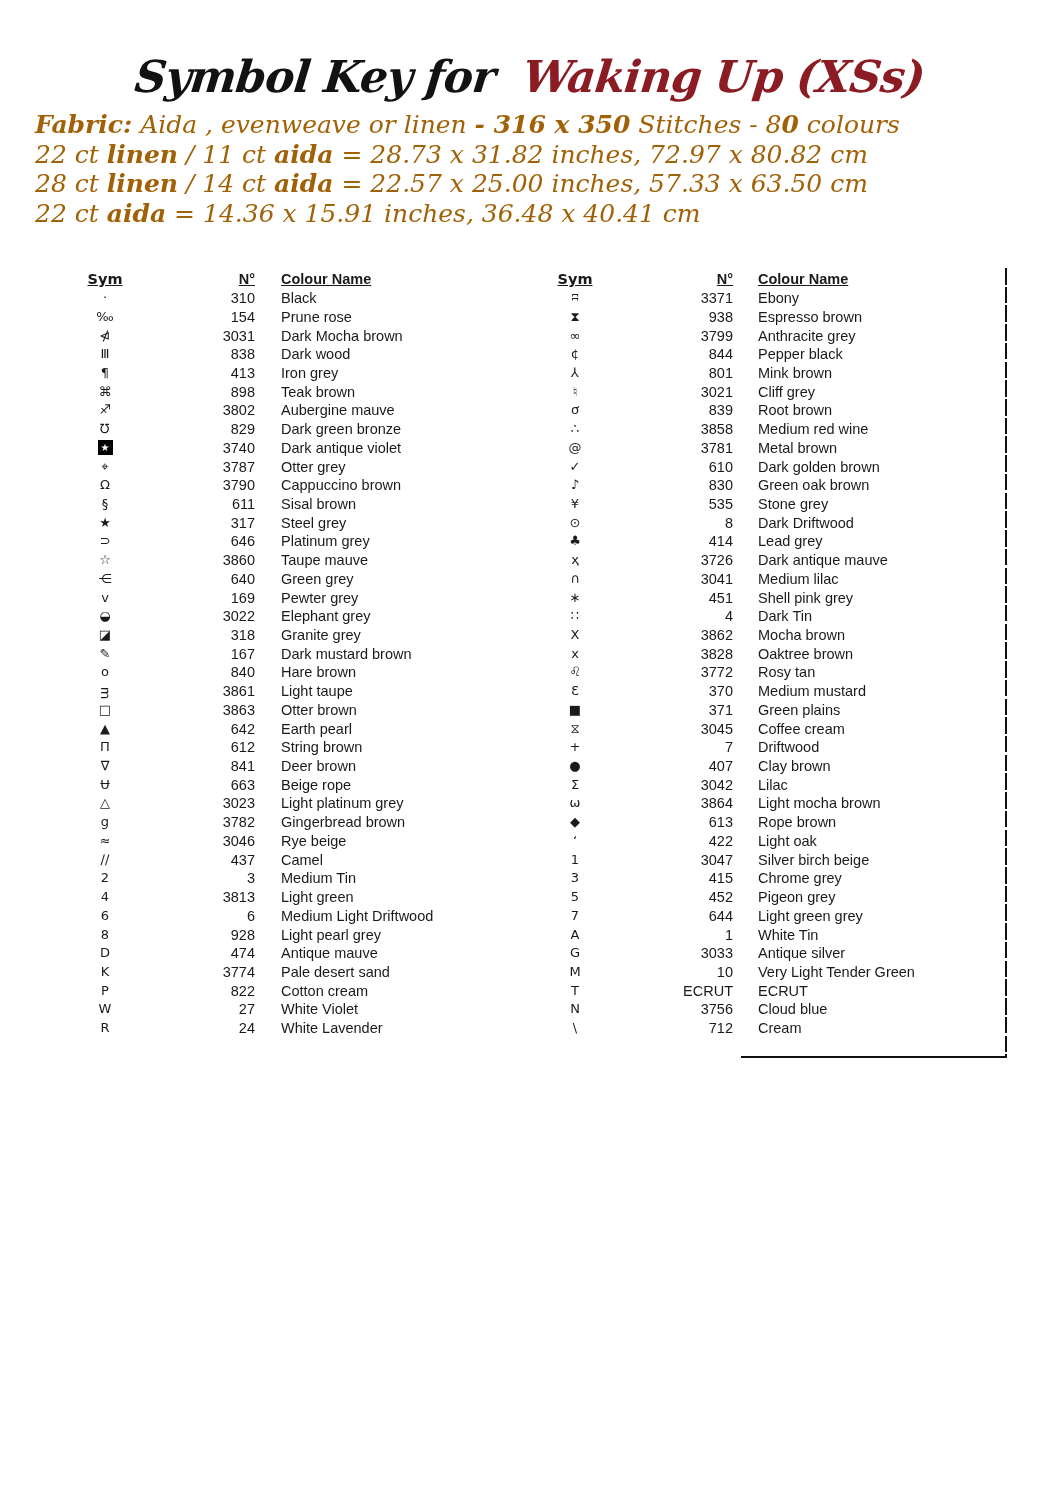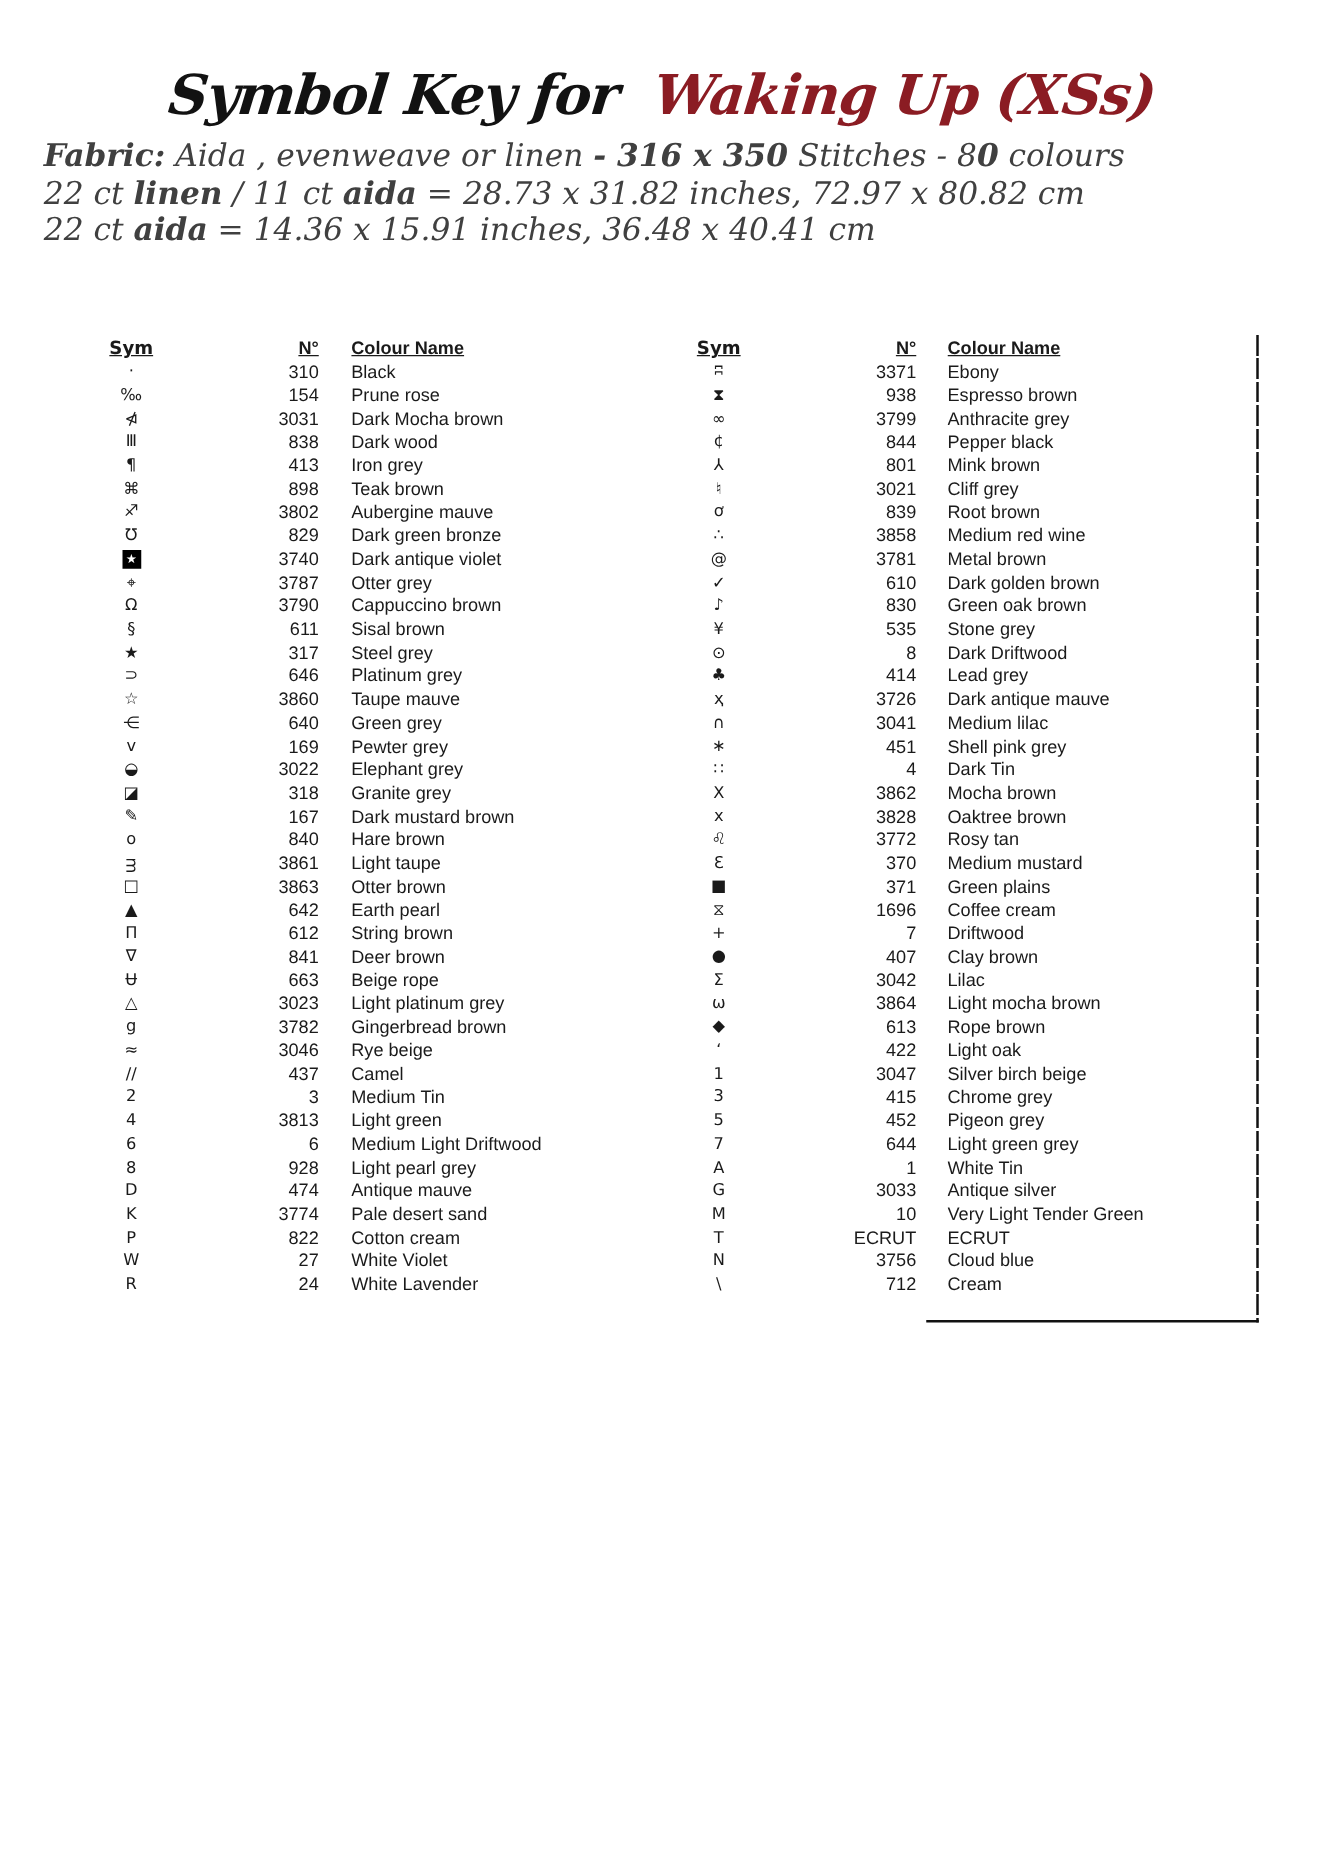--- a/index.html
+++ b/index.html
@@ -22,21 +22,21 @@
     white-space:nowrap;
   }
   .title .prefix{color:#121212;margin-right:14px;transform:skewX(-6deg);display:inline-block;}
   .title .accent{display:inline-block;transform:skewX(-6deg);}
   
   .fabric{
     position:absolute;top:110px;left:35px;width:990px;
     font-family:"DejaVu Serif", serif;
     font-style:italic;
     font-size:25px;line-height:29.5px;
-    color:#404040;
+    color:#a16207;
     white-space:nowrap;
   }
   .fabric .fab-line{height:29.5px;}
   .fabric .b{font-weight:bold;}
   
   .sym-table{
     position:absolute;top:270px;
     font-size:14.5px;
   }
   #left-table{left:60px;width:430px;}
@@ -70,20 +70,21 @@
 <body>
 
 <div class="title">
   <span class="prefix">Symbol Key for</span>
   <span class="accent" style="color: rgb(139, 28, 35);">Waking Up (XSs)</span>
 </div>
 
 <div class="fabric" id="fabric-block">
     <div class="fab-line"><span class="b">Fabric:</span><span>  Aida , evenweave or  linen </span><span class="b">- 316 x 350</span><span> Stitches - 8</span><span class="b">0</span><span> colours</span></div>
     <div class="fab-line"><span>22 ct </span><span class="b">linen</span><span> / 11 ct </span><span class="b">aida</span><span> = 28.73 x 31.82 inches, 72.97 x 80.82 cm</span></div>
+    <div class="fab-line"><span>28 ct </span><span class="b">linen</span><span> / 14 ct </span><span class="b">aida</span><span> = 22.57 x 25.00 inches, 57.33 x 63.50 cm</span></div>
     <div class="fab-line"><span>22 ct </span><span class="b">aida</span><span> = 14.36 x 15.91 inches, 36.48 x 40.41 cm</span></div>
   </div>
 
 <div class="sym-table" id="left-table">
   <div class="thead">
     <span class="cell-sym">Sym</span>
     <span class="cell-n">N°</span>
     <span class="cell-name">Colour Name</span>
   </div>
 <div class="row">
@@ -404,21 +405,21 @@
       <span class="cell-n">370</span>
       <span class="cell-name">Medium mustard</span>
     </div>
     <div class="row">
       <span class="cell-sym">■</span>
       <span class="cell-n">371</span>
       <span class="cell-name">Green plains</span>
     </div>
     <div class="row">
       <span class="cell-sym">⧖</span>
-      <span class="cell-n">1696</span>
+      <span class="cell-n">3045</span>
       <span class="cell-name">Coffee cream</span>
     </div>
     <div class="row">
       <span class="cell-sym">+</span>
       <span class="cell-n">7</span>
       <span class="cell-name">Driftwood</span>
     </div>
     <div class="row">
       <span class="cell-sym">●</span>
       <span class="cell-n">407</span>

